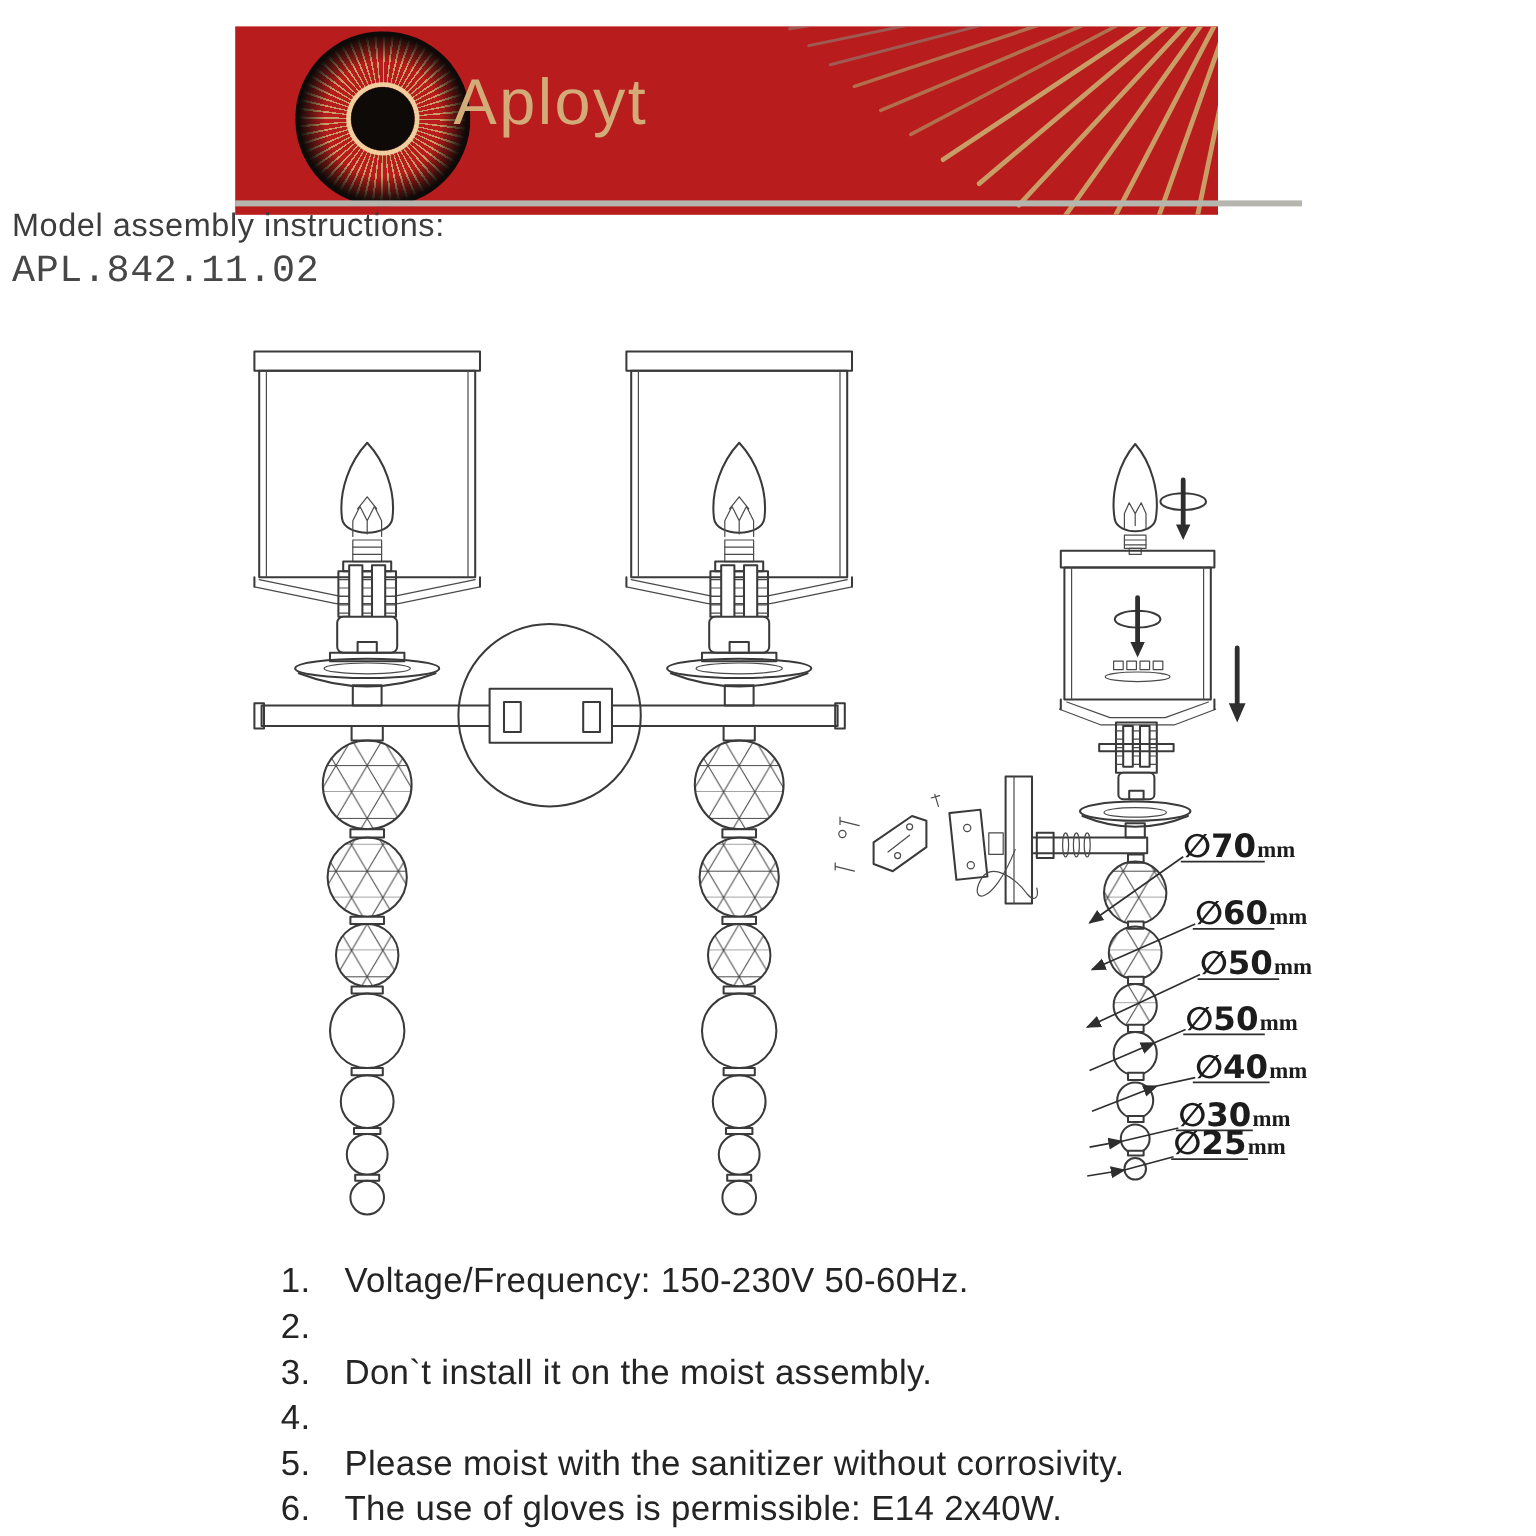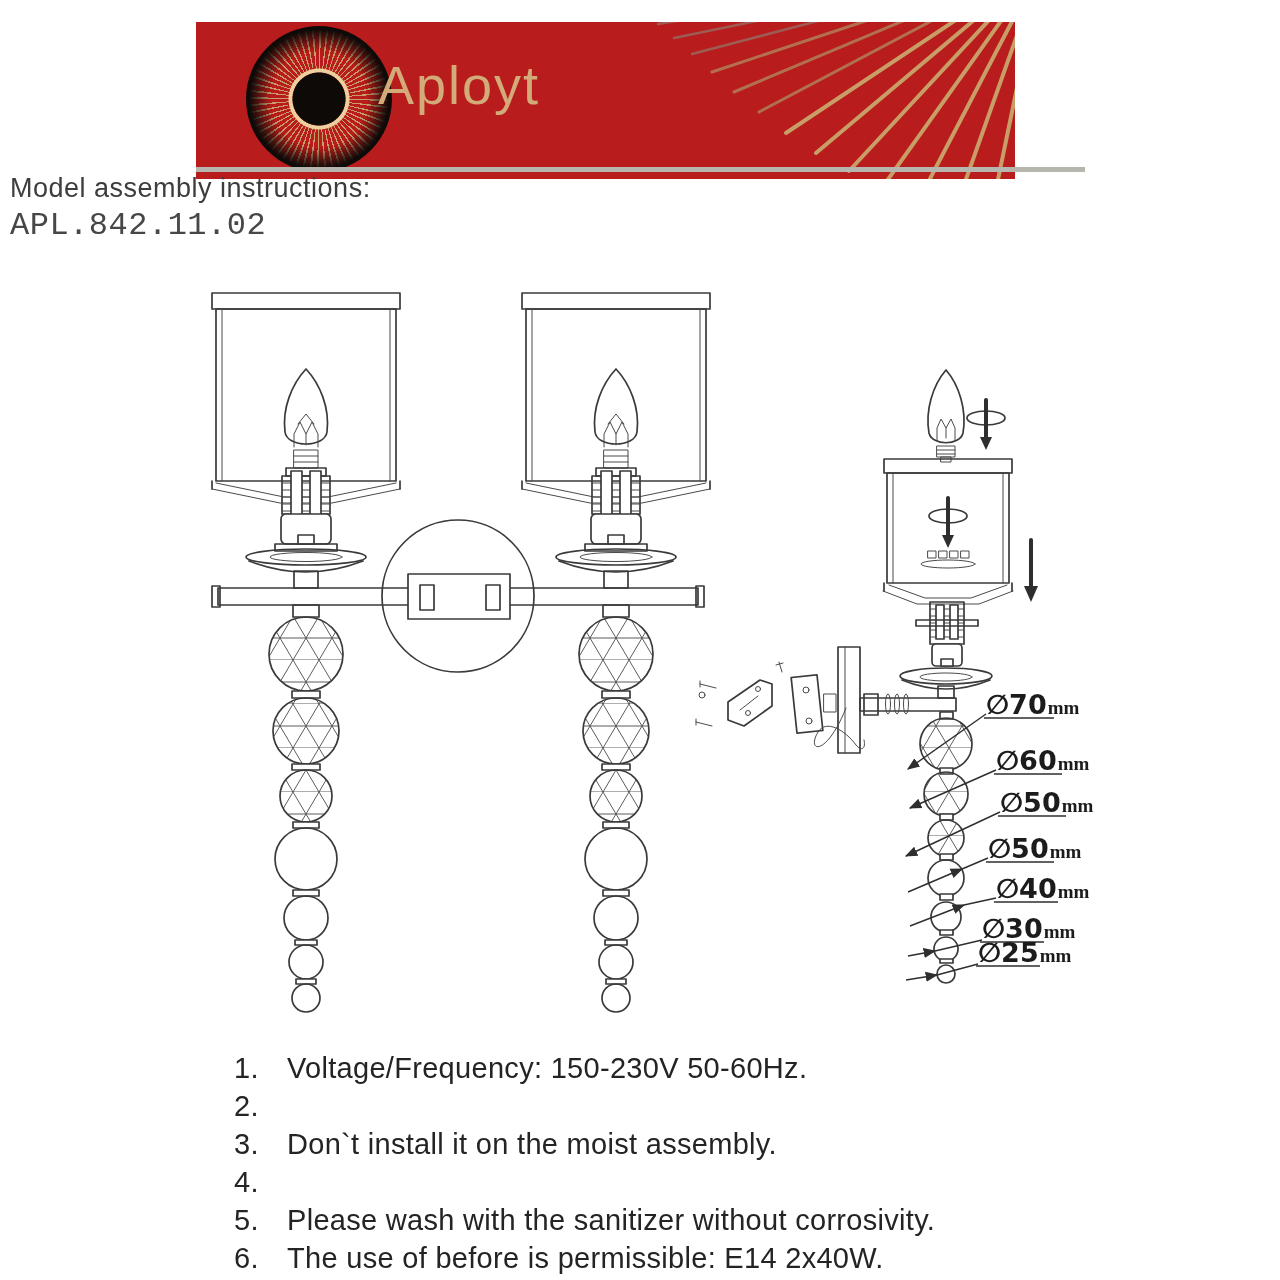--- a/index.html
+++ b/index.html
@@ -302,21 +302,21 @@
     </div>
     <div class="instr-row">
       <span class="instr-num">3.</span>
       <span class="instr-text">Don`t install it on the moist assembly.</span>
     </div>
     <div class="instr-row">
       <span class="instr-num">4.</span>
     </div>
     <div class="instr-row">
       <span class="instr-num">5.</span>
-      <span class="instr-text">Please wash with the sanitizer without corrosivity.</span>
+      <span class="instr-text">Please moist with the sanitizer without corrosivity.</span>
     </div>
     <div class="instr-row">
       <span class="instr-num">6.</span>
-      <span class="instr-text">The use of before is permissible: E14 2x40W.</span>
+      <span class="instr-text">The use of gloves is permissible: E14 2x40W.</span>
     </div>
   </div>
 
 </div>
 
 </body></html>

